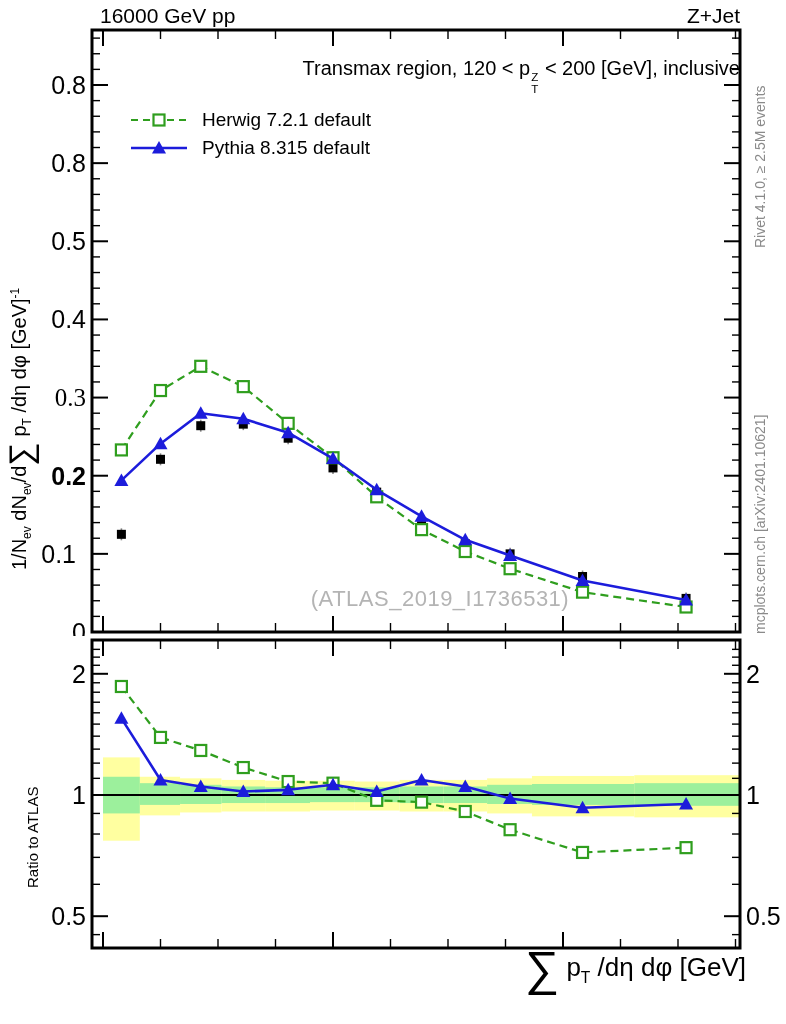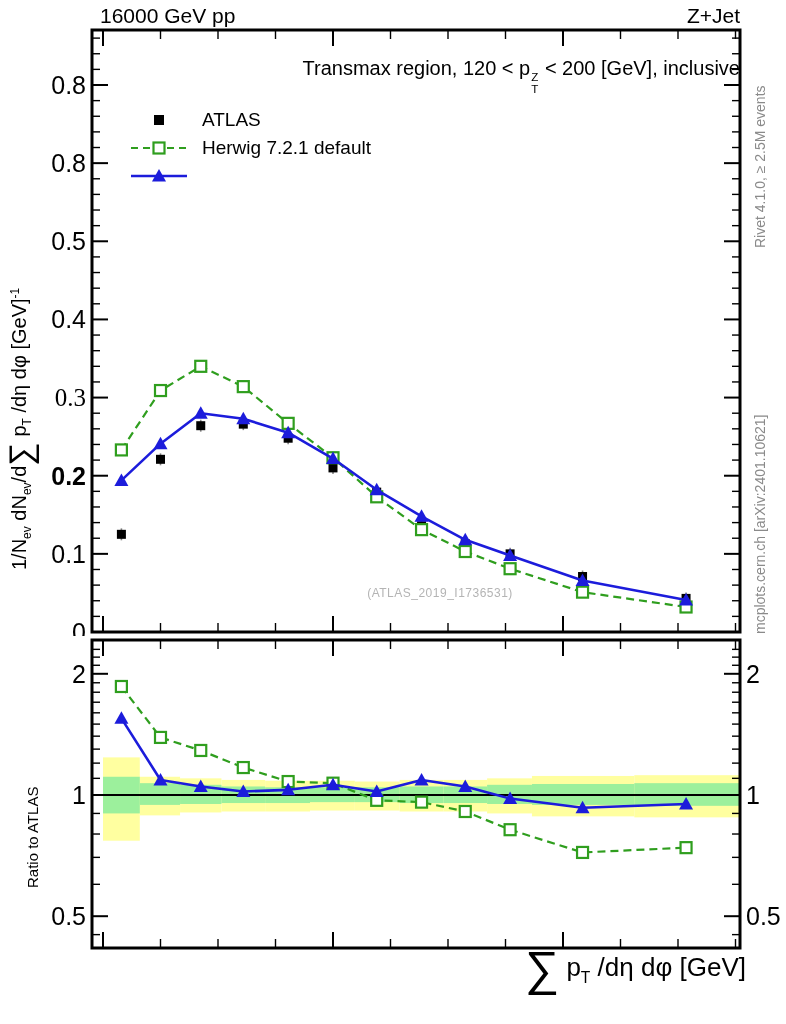--- a/index.html
+++ b/index.html
@@ -8,21 +8,21 @@
   .z1{z-index:1;}
   .z3{z-index:3;}
   #plot-svg{position:absolute;left:0;top:0;z-index:2;}
   .header-left{left:100px;top:4px;font-size:21px;z-index:3;}
   .header-right{right:46px;top:4px;font-size:21px;z-index:3;margin-left:28px;}
   .panel-title{left:92px;top:57px;width:648px;text-align:right;font-size:20px;z-index:3;}
   .legend{left:128px;top:106px;z-index:3;font-size:19px;}
   .legend-row{display:flex;align-items:center;height:28px;}
   .lgd-marker{width:62px;display:inline-flex;justify-content:center;align-items:center;}
   .lgd-label{margin-left:12px;white-space:nowrap;}
-  .watermark{left:270px;top:586px;width:340px;text-align:center;font-size:12px;color:#b4b4b4;z-index:1;letter-spacing:0.5px;}
+  .watermark{left:270px;top:586px;width:340px;text-align:center;font-size:22px;color:#b4b4b4;z-index:1;letter-spacing:0.5px;}
   .rot{transform-origin:0 0;transform:rotate(-90deg);white-space:nowrap;}
   .y-main-title{left:8px;top:570px;width:545px;font-size:20px;z-index:3;}
   .y-ratio-title{left:24px;top:888px;width:200px;font-size:15px;z-index:3;}
   .side-rivet{left:752px;top:248px;width:220px;font-size:14px;color:#8a8a8a;z-index:3;}
   .side-mcplots{left:752px;top:634px;width:302px;font-size:14px;color:#8a8a8a;z-index:3;}
   .x-title{right:40px;top:952px;font-size:26px;z-index:3;white-space:nowrap;}
   .ticklabel{position:absolute;font-size:25px;}
   .tl-right{text-align:right;}
   .tl-center{text-align:center;}
   sub{font-size:60%;vertical-align:-0.45em;}
@@ -39,41 +39,34 @@
 
 <div class="abs panel-title">Transmax region, 120 &lt; p<span class="stk">
       <span>Z</span>
       <span>T</span>
     </span> &lt; 200 [GeV], inclusive</div>
 
 <div class="abs legend">
   <div class="legend-row">
     <span class="lgd-marker">
       <svg width="56" height="18">
-          <rect x="23" y="4" width="10" height="10" fill="#000"></rect>
-        </svg>
-    </span>
-    <span class="lgd-label">ATLAS</span>
-  </div>
-  <div class="legend-row">
-    <span class="lgd-marker">
-      <svg width="56" height="18">
           <line x1="0" y1="9" x2="56" y2="9" stroke="#2f9e1e" stroke-width="2.2" stroke-dasharray="7,5"></line>
           <rect x="22.5" y="3.5" width="11" height="11" fill="#fff" stroke="#2f9e1e" stroke-width="2.2"></rect>
         </svg>
     </span>
     <span class="lgd-label">Herwig 7.2.1 default</span>
   </div>
   <div class="legend-row">
     <span class="lgd-marker">
       <svg width="56" height="18">
           <line x1="0" y1="9" x2="56" y2="9" stroke="#1c1cdb" stroke-width="2.6"></line>
           <path d="M 28 2 L 35 14.5 L 21 14.5 Z" fill="#1c1cdb"></path>
         </svg>
     </span>
+    <span class="lgd-label">Pythia 8.315 default</span>
   </div>
 </div>
 
 <div class="abs watermark">(ATLAS_2019_I1736531)</div>
 
 <div class="abs rot y-main-title">1/N<sub>ev</sub> dN<sub>ev</sub>/d<span class="sigma">∑</span> p<sub>T</sub> /dη dφ  [GeV]<sup>-1</sup></div>
 <div class="abs rot y-ratio-title">Ratio to ATLAS</div>
 <div class="abs rot side-rivet">Rivet 4.1.0, ≥ 2.5M events</div>
 <div class="abs rot side-mcplots">mcplots.cern.ch [arXiv:2401.10621]</div>
 <div class="abs x-title"><span class="sigma">∑</span> p<sub>T</sub> /dη dφ [GeV]</div>
@@ -362,21 +355,21 @@
       <line x1="740" y1="657.1345729215079" x2="732" y2="657.1345729215079" stroke="#000" stroke-width="1.4"></line>
       <line x1="92" y1="649.3619760262384" x2="100" y2="649.3619760262384" stroke="#000" stroke-width="1.4"></line>
       <line x1="740" y1="649.3619760262384" x2="732" y2="649.3619760262384" stroke="#000" stroke-width="1.4"></line>
     </g>
     <rect x="92" y="30" width="648" height="602" fill="none" stroke="#000" stroke-width="3"></rect>
     <rect x="92" y="640" width="648" height="308" fill="none" stroke="#000" stroke-width="3"></rect>
   </svg>
 
 <div id="tick-layer">
     <div class="ticklabel tl-right z1" style="left: 16px; width: 70px; top: 617px; height: 30px; line-height: 30px;">0</div>
-    <div class="ticklabel tl-right z3" style="left: 16px; width: 70px; top: 538.857px; height: 30px; line-height: 30px;">0.1</div>
+    <div class="ticklabel tl-right z3" style="left: 6px; width: 70px; top: 538.857px; height: 30px; line-height: 30px;">0.1</div>
     <div class="ticklabel tl-right z3" style="left: 16px; width: 70px; top: 460.714px; height: 30px; line-height: 30px; font-weight: bold;">0.2</div>
     <div class="ticklabel tl-right z3" style="left: 16px; width: 70px; top: 382.571px; height: 30px; line-height: 30px; font-family: Liberation Serif, serif;">0.3</div>
     <div class="ticklabel tl-right z3" style="left: 16px; width: 70px; top: 304.429px; height: 30px; line-height: 30px;">0.4</div>
     <div class="ticklabel tl-right z3" style="left: 16px; width: 70px; top: 226.286px; height: 30px; line-height: 30px;">0.5</div>
     <div class="ticklabel tl-right z3" style="left: 16px; width: 70px; top: 148.143px; height: 30px; line-height: 30px;">0.8</div>
     <div class="ticklabel tl-right z3" style="left: 16px; width: 70px; top: 70px; height: 30px; line-height: 30px;">0.8</div>
     <div class="ticklabel tl-right z3" style="left: 16px; width: 70px; top: 901.2px; height: 30px; line-height: 30px;">0.5</div>
     <div class="ticklabel z3" style="left: 746px; width: 70px; top: 901.2px; height: 30px; line-height: 30px;">0.5</div>
     <div class="ticklabel tl-right z3" style="left: 16px; width: 70px; top: 780px; height: 30px; line-height: 30px;">1</div>
     <div class="ticklabel z3" style="left: 746px; width: 70px; top: 780px; height: 30px; line-height: 30px;">1</div>

